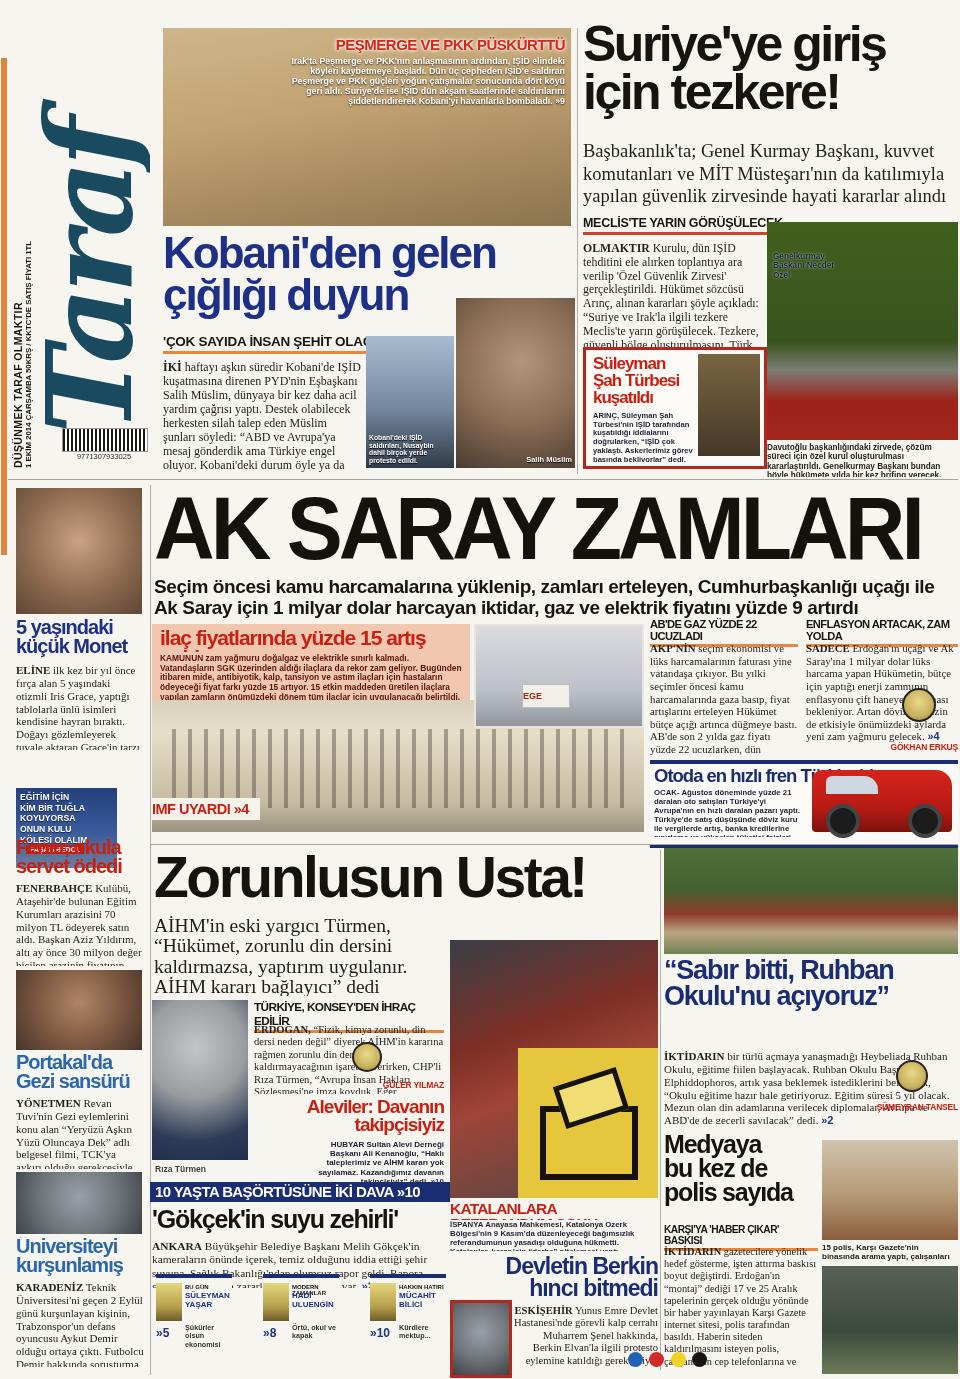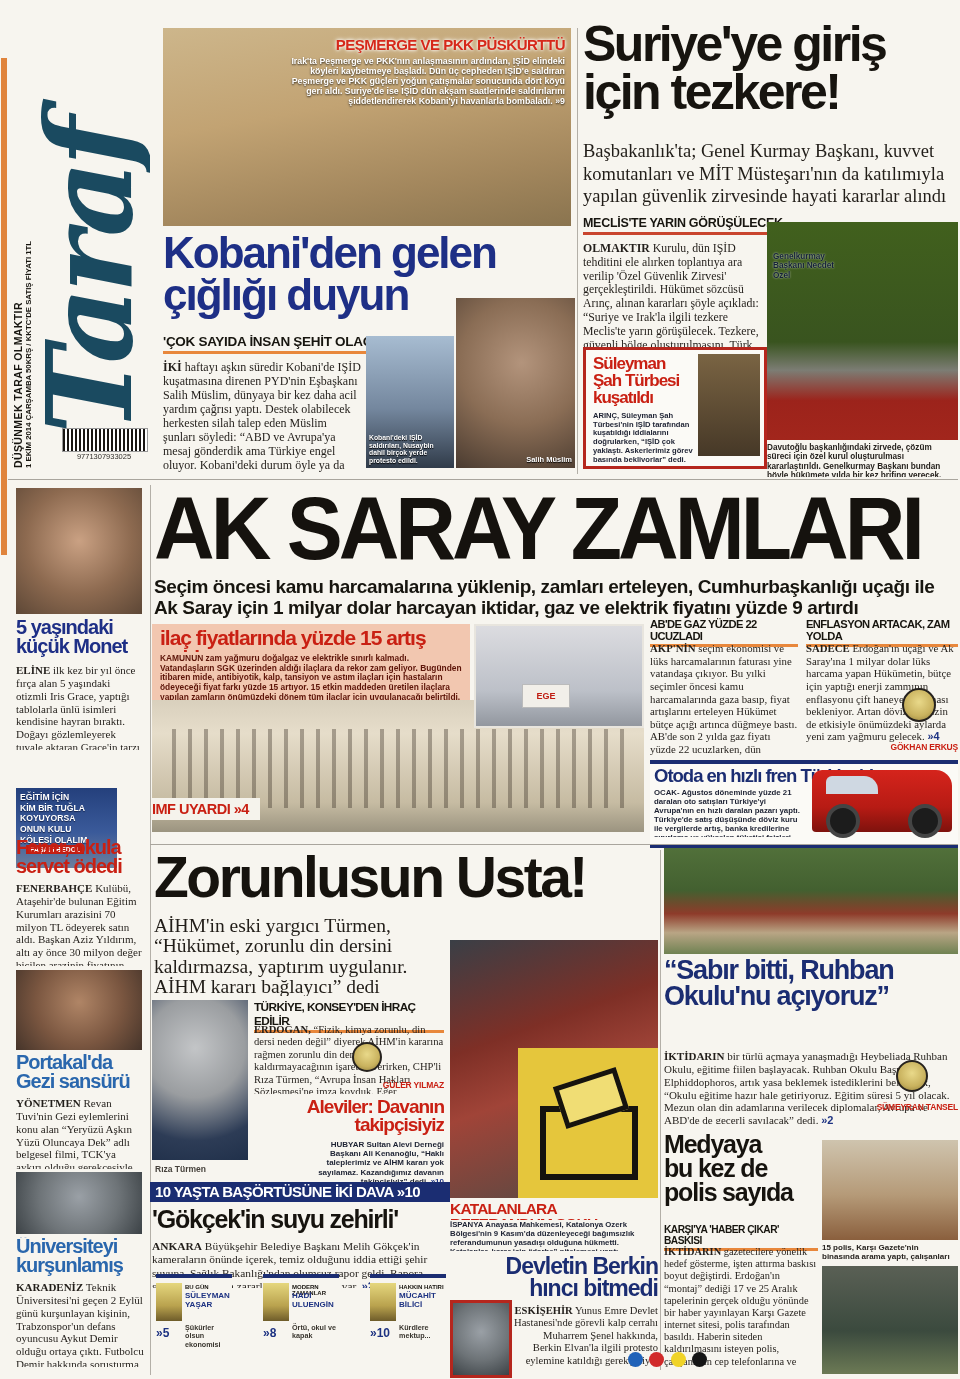--- a/index.html
+++ b/index.html
@@ -174,21 +174,21 @@
     <div class="abs cap ovh" style="left:8px; top:30px; width:304px; height:64px; font-size:8.4px; color:#5d1408;">
       <b>KAMUNUN</b>
       <span>zam yağmuru doğalgaz ve elektrikle sınırlı kalmadı. Vatandaşların SGK üzerinden aldığı ilaçlara da rekor zam geliyor. Bugünden itibaren mide, antibiyotik, kalp, tansiyon ve astım ilaçları için hastaların ödeyeceği fiyat farkı yüzde 15 artıyor. 15 etkin maddeden üretilen ilaçlara yapılan zamların önümüzdeki dönem tüm ilaçlar için uygulanacağı belirtildi. SGK katkı payı zammıyla yılda 400 milyon TL tasarruf edecek.</span>
       <span class="pref" style="color:#5d1408;">»4</span>
     </div>
   </div>
 
   <div class="abs photo ph-palace" style="left:152px; top:700px; width:492px; height:132px;"></div>
   <div class="abs photo ph-plane" style="left:474px; top:624px; width:166px; height:100px; border:2px solid #e8e5de;">
     <div class="abs" style="left:46px; bottom:18px; width:46px; height:22px; background:#f2efe9; border:1px solid #bbb;
-                color:#c01d12; font-size:9px; font-weight:700; text-align:center; line-height:22px;">EGE</div>
+                color:#c01d12; font-size:9px; font-weight:700; text-align:left; line-height:22px;">EGE</div>
   </div>
   <div class="abs" style="left:152px; top:798px; width:108px; height:22px; background:#f5f3ec; color:#c92013;
               font-weight:700; font-size:14.5px; line-height:22px; padding-left:0; letter-spacing:-0.5px;">IMF UYARDI »4</div>
 
   <div class="abs kick ovh" style="left:650px; top:618px; width:148px; font-size:11.2px; letter-spacing:-0.6px;">AB'DE GAZ YÜZDE 22 UCUZLADI</div>
   <div class="abs body-txt ovh" style="left:650px; top:642px; width:148px; height:116px; font-size:10.8px;">
     <b>AKP'NİN</b>
     <span>seçim ekonomisi ve lüks harcamalarının faturası yine vatandaşa çıkıyor. Bu yılki seçimler öncesi kamu harcamalarında gaza basıp, fiyat artışlarını erteleyen Hükümet bütçe açığı artınca düğmeye bastı. AB'de son 2 yılda gaz fiyatı yüzde 22 ucuzlarken, dün Türkiye'de gaz ve elektriğe yüzde 9 zam yapıldı.</span>
   </div>
 

